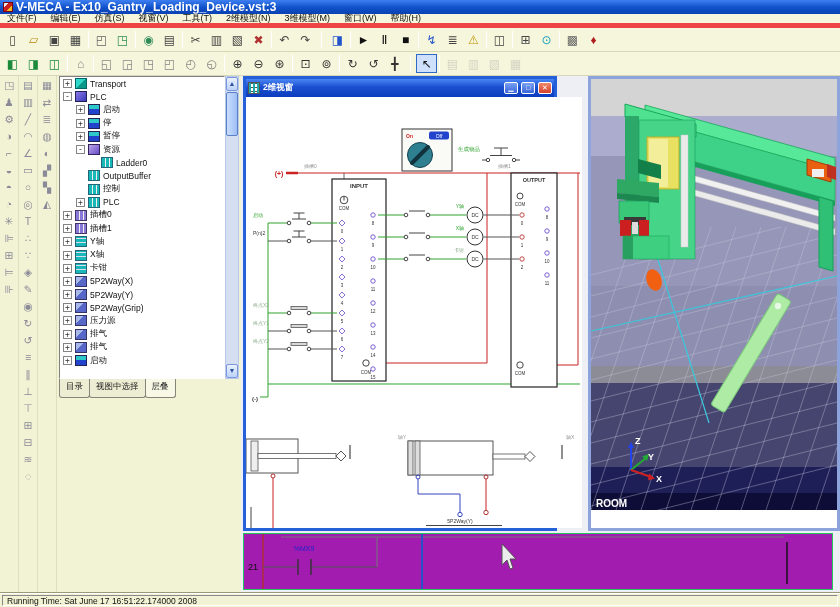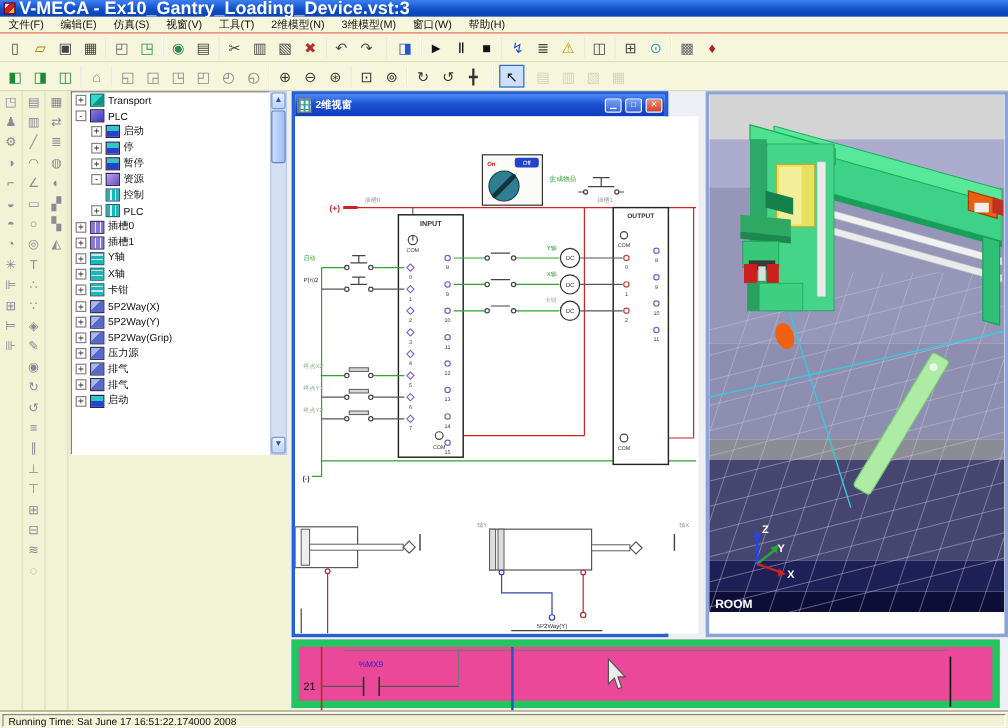--- a/index.html
+++ b/index.html
@@ -2,25 +2,25 @@
 <html><head>
 <meta charset="utf-8">
 <style>
   * { margin:0; padding:0; box-sizing:border-box; }
   html,body { width:840px; height:607px; overflow:hidden; }
   body { font-family:"Liberation Sans","DejaVu Sans",sans-serif; background:#F2F2D4; position:relative; }
   .abs { position:absolute; }
 
   
   .titlebar { left:0; top:0; width:840px; height:14px; display:flex; align-items:center; gap:3px; padding:0 3px;
-    background:linear-gradient(180deg,#3E7FF2,#1050C8 55%,#0A42B4); color:#fff; font-size:15px; font-weight:bold; }
+    background:linear-gradient(180deg,#3E7FF2,#1050C8 55%,#0A42B4); color:#fff; font-size:12px; font-weight:bold; }
   .iapp { width:10px; height:10px; flex:none;
     background:linear-gradient(135deg,#E8E8E8 28%,#CC2020 28% 68%,#F0C020 68%); border:1px solid #701; }
   .menubar { left:0; top:14px; width:840px; height:14px; display:flex; align-items:center;
-    background:#F6F6DC; border-bottom:1px solid #ef4444; }
+    background:#F6F6DC; border-bottom:5px solid #ef4444; }
   .menu-item { padding:1px 7px; font-size:9px; color:#111; }
   .toolbar { left:0; top:28px; width:840px; height:24px; display:flex; align-items:center; padding-left:2px;
     background:#F6F6DC; border-bottom:1px solid #D8D8B8; }
   .toolbar.row2 { top:52px; }
   .tbtn { width:21px; height:19px; display:flex; align-items:center; justify-content:center; font-size:12px;
     border:1px solid transparent; flex:none; }
   .tbtn.active { border:1px solid #316AC5; background:#CFE0FC; }
   .tbtn.disabled { opacity:.38; }
   .sep { width:1px; height:17px; background:#B9B99A; border-right:1px solid #FFF; margin:0 2px; flex:none; }
   .sep.big { margin:0 5px; }
@@ -70,21 +70,21 @@
   .wbtn.close { background:linear-gradient(#F08A6A,#D8402A); }
   .i2d { width:12px; height:12px; flex:none; background:#fff; border:1px solid #555;
     background-image:linear-gradient(90deg,#2AA 2px,transparent 2px),linear-gradient(#555 1px,transparent 1px);
     background-size:4px 4px; }
   .i3d { width:12px; height:12px; flex:none; border:1px solid #555;
     background:linear-gradient(45deg,#2A2 25%,transparent 25%),linear-gradient(135deg,#E33 55%,#FC0 55%); }
   .wclient { position:relative; background:#fff; }
   .wclient svg { display:block; }
 
   
-  .ladder { left:243px; top:533px; width:590px; height:57px; background:#ec4899; border:6px solid #22c55e; }
+  .ladder { left:243px; top:533px; width:590px; height:57px; background:#a21caf; border:1px solid #22c55e; }
 
   
   .status { left:0; top:592px; width:840px; height:15px; background:#F2F2D4; border-top:1px solid #9A9A78;
     box-shadow:inset 0 1px 0 #FFF; }
   .scell { position:absolute; left:2px; top:2px; width:836px; bottom:1px; border:1px solid;
     border-color:#888 #FFF #FFF #888; display:flex; align-items:center; padding-left:4px; font-size:8.5px; color:#111; }
 
   
   .t45 { font-size:4.5px; fill:#333; } .t5 { font-size:5px; fill:#333; } .t55 { font-size:5.5px; fill:#333; }
   .t6 { font-size:6px; fill:#333; } .t7 { font-size:7px; fill:#333; } .t9 { font-size:9px; }
@@ -262,20 +262,30 @@
       <div class="trow" style="padding-left: 16px;">
         <div class="toggle">+</div>
         <div class="tico ic-signal"></div>
         <div>暂停</div>
       </div>
       <div class="trow" style="padding-left: 16px;">
         <div class="toggle">-</div>
         <div class="tico ic-resource"></div>
         <div>资源</div>
       </div>
+      <div class="trow" style="padding-left: 29px;">
+        <div class="toggle hid"></div>
+        <div class="tico ic-buffer"></div>
+        <div>Ladder0</div>
+      </div>
+      <div class="trow" style="padding-left: 16px;">
+        <div class="toggle hid"></div>
+        <div class="tico ic-buffer"></div>
+        <div>OutputBuffer</div>
+      </div>
       <div class="trow" style="padding-left: 16px;">
         <div class="toggle hid"></div>
         <div class="tico ic-buffer"></div>
         <div>控制</div>
       </div>
       <div class="trow" style="padding-left: 16px;">
         <div class="toggle">+</div>
         <div class="tico ic-buffer"></div>
         <div>PLC</div>
       </div>
@@ -338,20 +348,25 @@
         <div class="toggle">+</div>
         <div class="tico ic-signal"></div>
         <div>启动</div>
       </div>
     </div>
   <div class="sb">
     <div class="sb-btn" style="top:0">▲</div>
     <div class="sb-thumb"></div>
     <div class="sb-btn" style="bottom:0">▼</div>
   </div>
+  <div class="tree-tabs" id="treetabs">
+      <div class="ttab">目录</div>
+      <div class="ttab">视图中选择</div>
+      <div class="ttab active">层叠</div>
+    </div>
 </div>
 
 <div class="abs mdi">
 
   <div class="win w2d" style="left:2px;top:0;width:314px;height:455px">
     <div class="wtitle">
       <span class="i2d"></span>
       <span class="wtext">2维视窗</span>
       <span class="wbtn">▁</span>
       <span class="wbtn">□</span>

